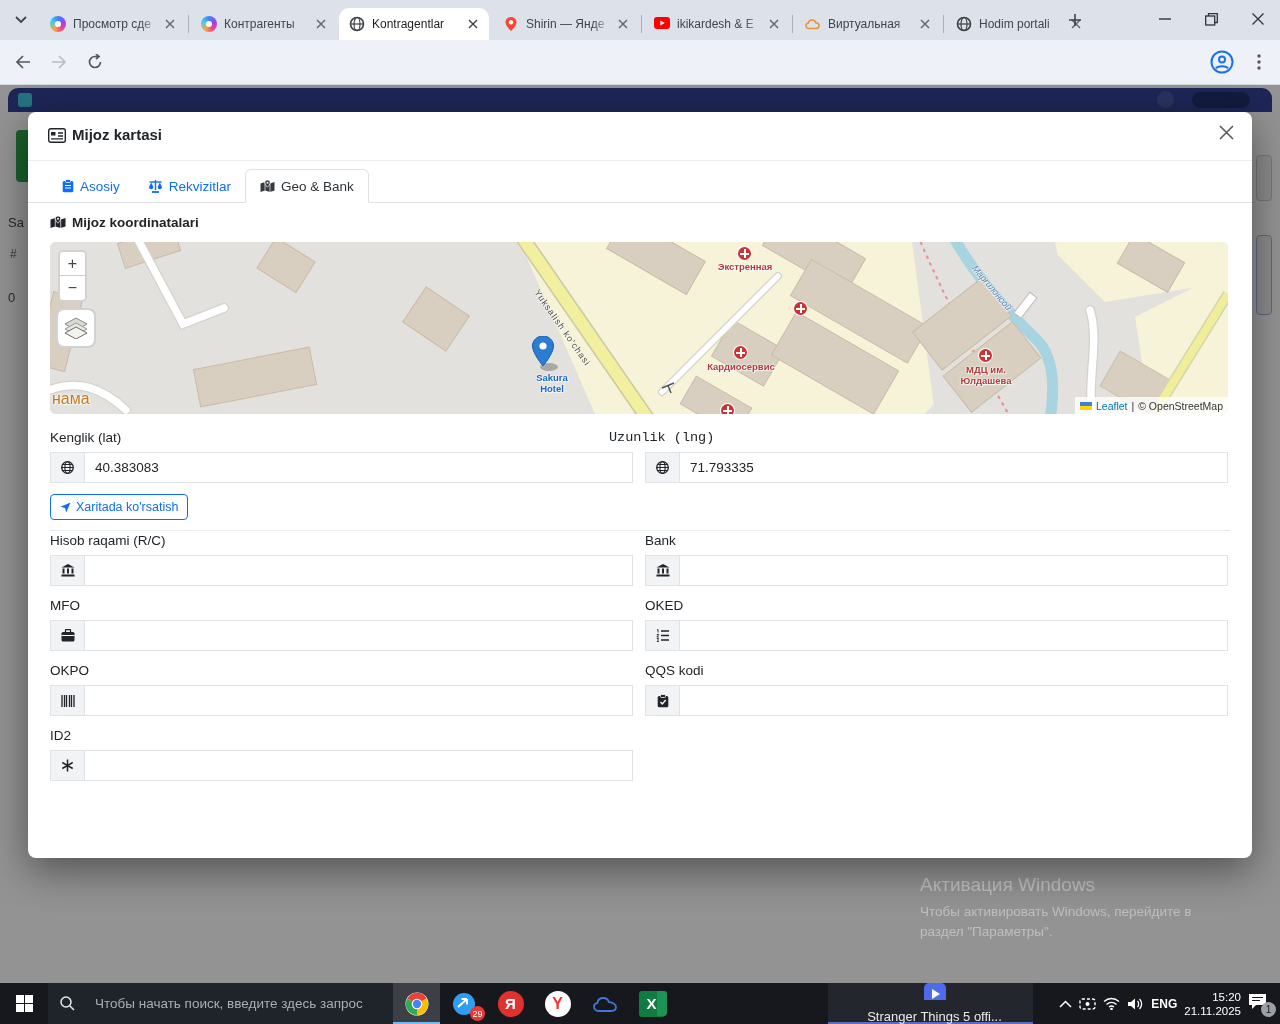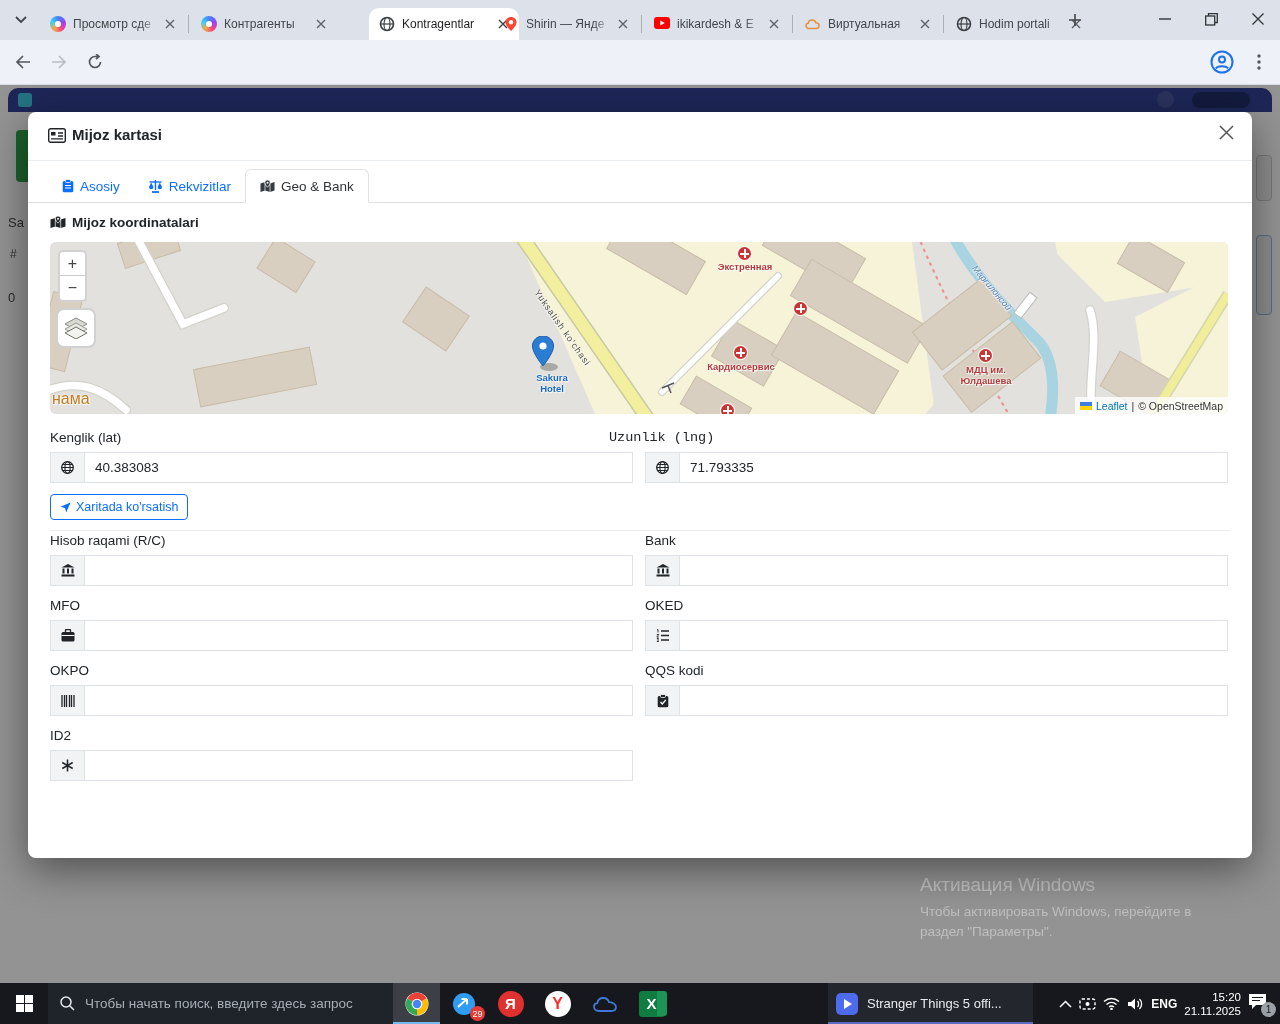--- a/index.html
+++ b/index.html
@@ -4,21 +4,21 @@
 <style>
   html,body{margin:0;padding:0;background:#000;}
   *{box-sizing:border-box;font-family:"Liberation Sans",sans-serif;}
   #stage{position:relative;width:1280px;height:1024px;overflow:hidden;background:#0f172a;padding-left:28px;}
   .abs{position:absolute;}
   svg{display:block;}
 
   
   #tabstrip{position:absolute;left:0;top:0;width:1280px;height:40px;background:#dde2ea;}
   .tab{position:absolute;top:8px;height:32px;display:flex;align-items:center;padding:0 8px 0 10px;width:146px;border-radius:10px 10px 0 0;color:#41454b;font-size:12px;}
-  .tab.active{background:#fff;color:#1d1e20;margin-left:30px;}
+  .tab.active{background:#fff;color:#1d1e20;}
   .tab .title{flex:1;white-space:nowrap;overflow:hidden;margin:0 4px 0 7px;-webkit-mask-image:linear-gradient(90deg,#000 80%,transparent);mask-image:linear-gradient(90deg,#000 80%,transparent);}
   .tab .fav{width:16px;height:16px;flex:0 0 16px;position:relative;}
   .tabsep{position:absolute;top:15px;width:1px;height:18px;background:#aab0ba;}
   .tclose{width:16px;height:16px;border-radius:50%;position:relative;flex:0 0 16px;}
   .tclose svg{position:absolute;left:3px;top:3px;}
   #toolbar{position:absolute;left:0;top:40px;width:1280px;height:45px;background:#eef1f7;border-bottom:1px solid #d7dbe2;}
   .tbtn{position:absolute;top:7px;width:30px;height:30px;border-radius:50%;display:flex;align-items:center;justify-content:center;}
   #omnibox{position:absolute;left:124px;top:47px;width:1068px;height:31px;border-radius:16px;background:#fafcff;display:flex;align-items:center;box-shadow:0 0 0 1px #e2e6ec;}
   #urltext{font-size:13.5px;color:#26282c;margin-left:10px;}
 
@@ -63,22 +63,22 @@
   .flag .b1{width:12px;height:4px;background:#3f7de0;}
   .flag .b2{width:12px;height:4px;background:#ffd600;}
 
   
   #watermark{position:absolute;left:920px;top:789px;color:rgba(255,255,255,.40);}
   #watermark .wt{font-size:19px;margin-bottom:6px;}
   #watermark .wl{font-size:13.5px;line-height:20px;}
 
   
   #taskbar{position:absolute;left:0;top:983px;width:1280px;height:41px;background:#16181d;display:flex;align-items:center;}
-  .tkbtn{height:41px;display:flex;align-items:center;justify-content:center;}
-  #tksearch{width:345px;height:41px;background:#1f242b;display:flex;align-items:center;gap:10px;padding-left:12px;color:#a7adb6;font-size:13.5px;}
+  .tkbtn{height:41px;display:flex;align-items:center;justify-content:center;flex-direction:column;}
+  #tksearch{width:345px;height:41px;background:#1f242b;display:flex;align-items:center;gap:20px;padding-left:12px;color:#a7adb6;font-size:13.5px;}
   .appicon{width:47px;height:41px;display:flex;align-items:center;justify-content:center;position:relative;}
   .appicon.activeapp{background:#3c4046;box-shadow:inset 0 -2px 0 #76b9ed;}
   #tray{position:absolute;right:0;top:0;height:41px;display:flex;align-items:center;gap:7px;padding-right:6px;color:#fff;justify-content:space-between;}
   #clock{font-size:11.5px;text-align:right;line-height:14px;}
   .glyphletter{font-weight:bold;}
 </style>
 </head>
 <body>
 
 <div id="stage">

